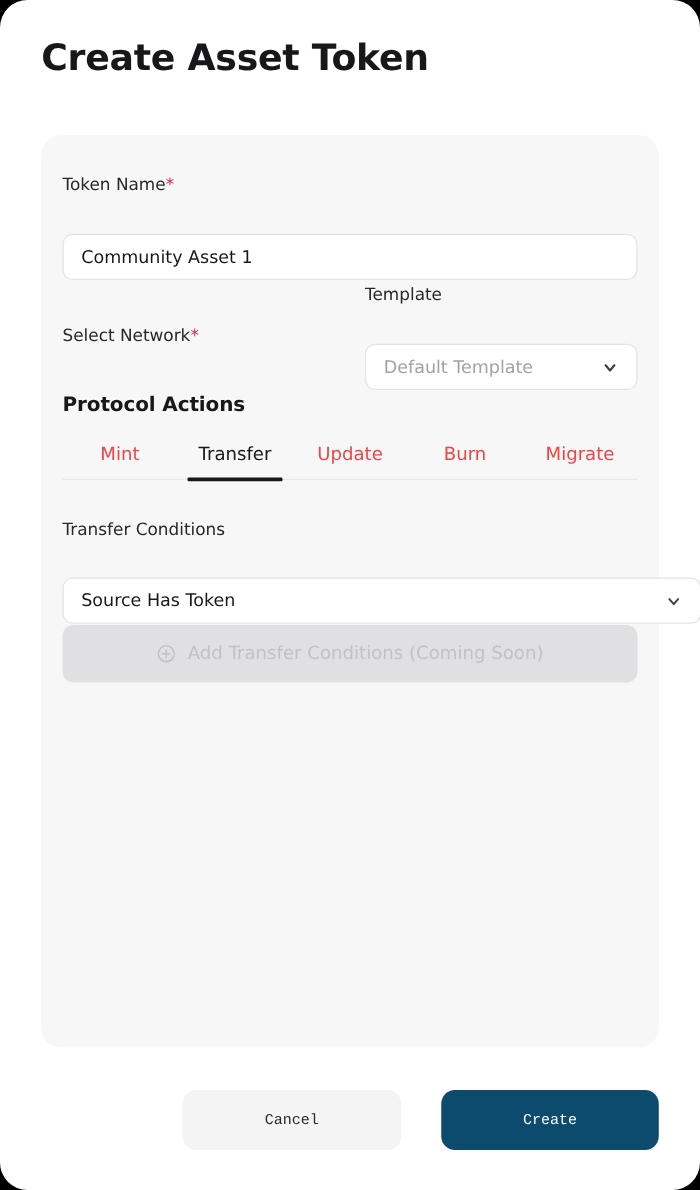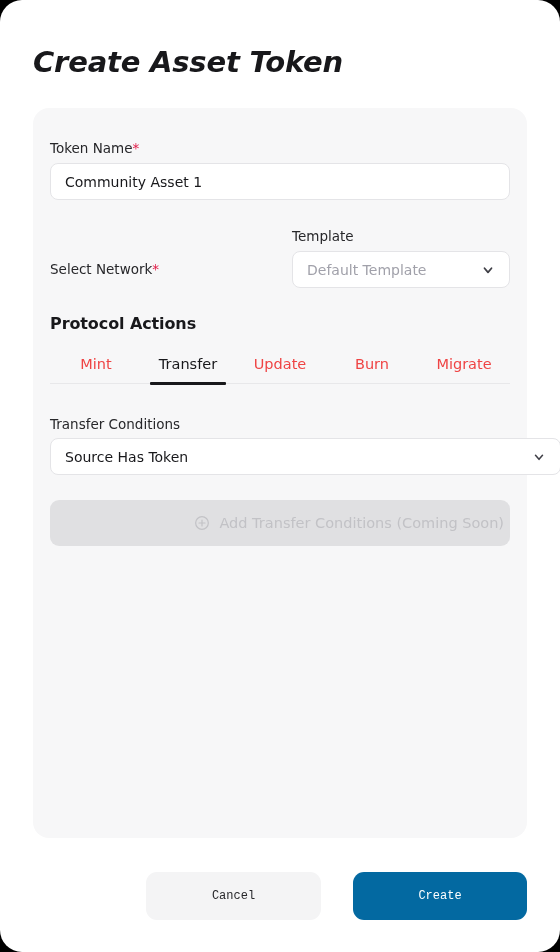--- a/index.html
+++ b/index.html
@@ -20,28 +20,27 @@
     background: #ffffff;
     border-radius: 22px;
     overflow: hidden;
     box-sizing: border-box;
   }
 
   
   .page-title {
     position: absolute;
     left: 33px;
-    top: 42px;
+    top: 26px;
     font-size: 29px;
     font-weight: 700;
     letter-spacing: -0.2px;
     color: #18181b;
     line-height: 40px;
     white-space: nowrap;
-    font-style: italic;
   }
 
   
   .card {
     position: absolute;
     left: 33px;
     top: 108px;
     width: 494px;
     height: 730px;
     background: #f7f7f8;
@@ -66,20 +65,21 @@
   
   .input-box {
     position: absolute;
     background: #ffffff;
     border: 1px solid #e4e4e7;
     border-radius: 8px;
     box-sizing: border-box;
     display: flex;
     align-items: center;
     padding: 0 14px;
+    margin-top: 24px;
   }
   .input-text {
     font-size: 14px;
     color: #18181b;
     line-height: 18px;
     flex: 1 1 auto;
     overflow: hidden;
     white-space: nowrap;
     text-overflow: ellipsis;
   }
@@ -149,21 +149,21 @@
     position: absolute;
     left: 50px;
     top: 500px;
     width: 460px;
     height: 46px;
     background: #e0e0e2;
     border: none;
     border-radius: 9px;
     display: flex;
     align-items: center;
-    justify-content: flex-end;
+    justify-content: center;
     gap: 9px;
     color: #c2c2c6;
     font-size: 14.5px;
     font-family: inherit;
     cursor: default;
     box-sizing: border-box;
   }
   .plus-icon {
     width: 16px;
     height: 16px;
@@ -190,21 +190,21 @@
     left: 146px;
     top: 872px;
     width: 175px;
     background: #f4f4f5;
     color: #27272a;
   }
   .btn-create {
     left: 353px;
     top: 872px;
     width: 174px;
-    background: #0369a1;
+    background: #0c4a6e;
     color: #ffffff;
   }
 </style>
 </head>
 <body>
 
 <div id="screen">
 
   <div class="page-title">Create Asset Token</div>
 

